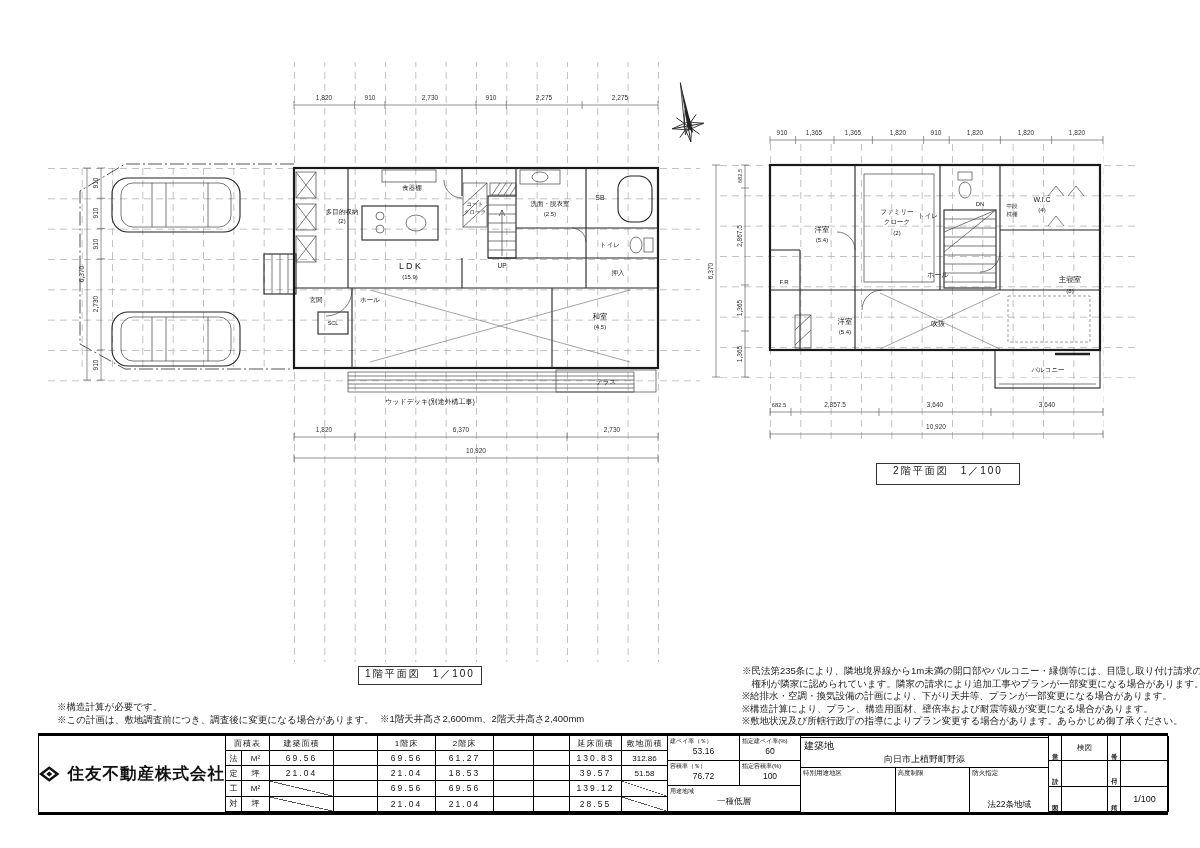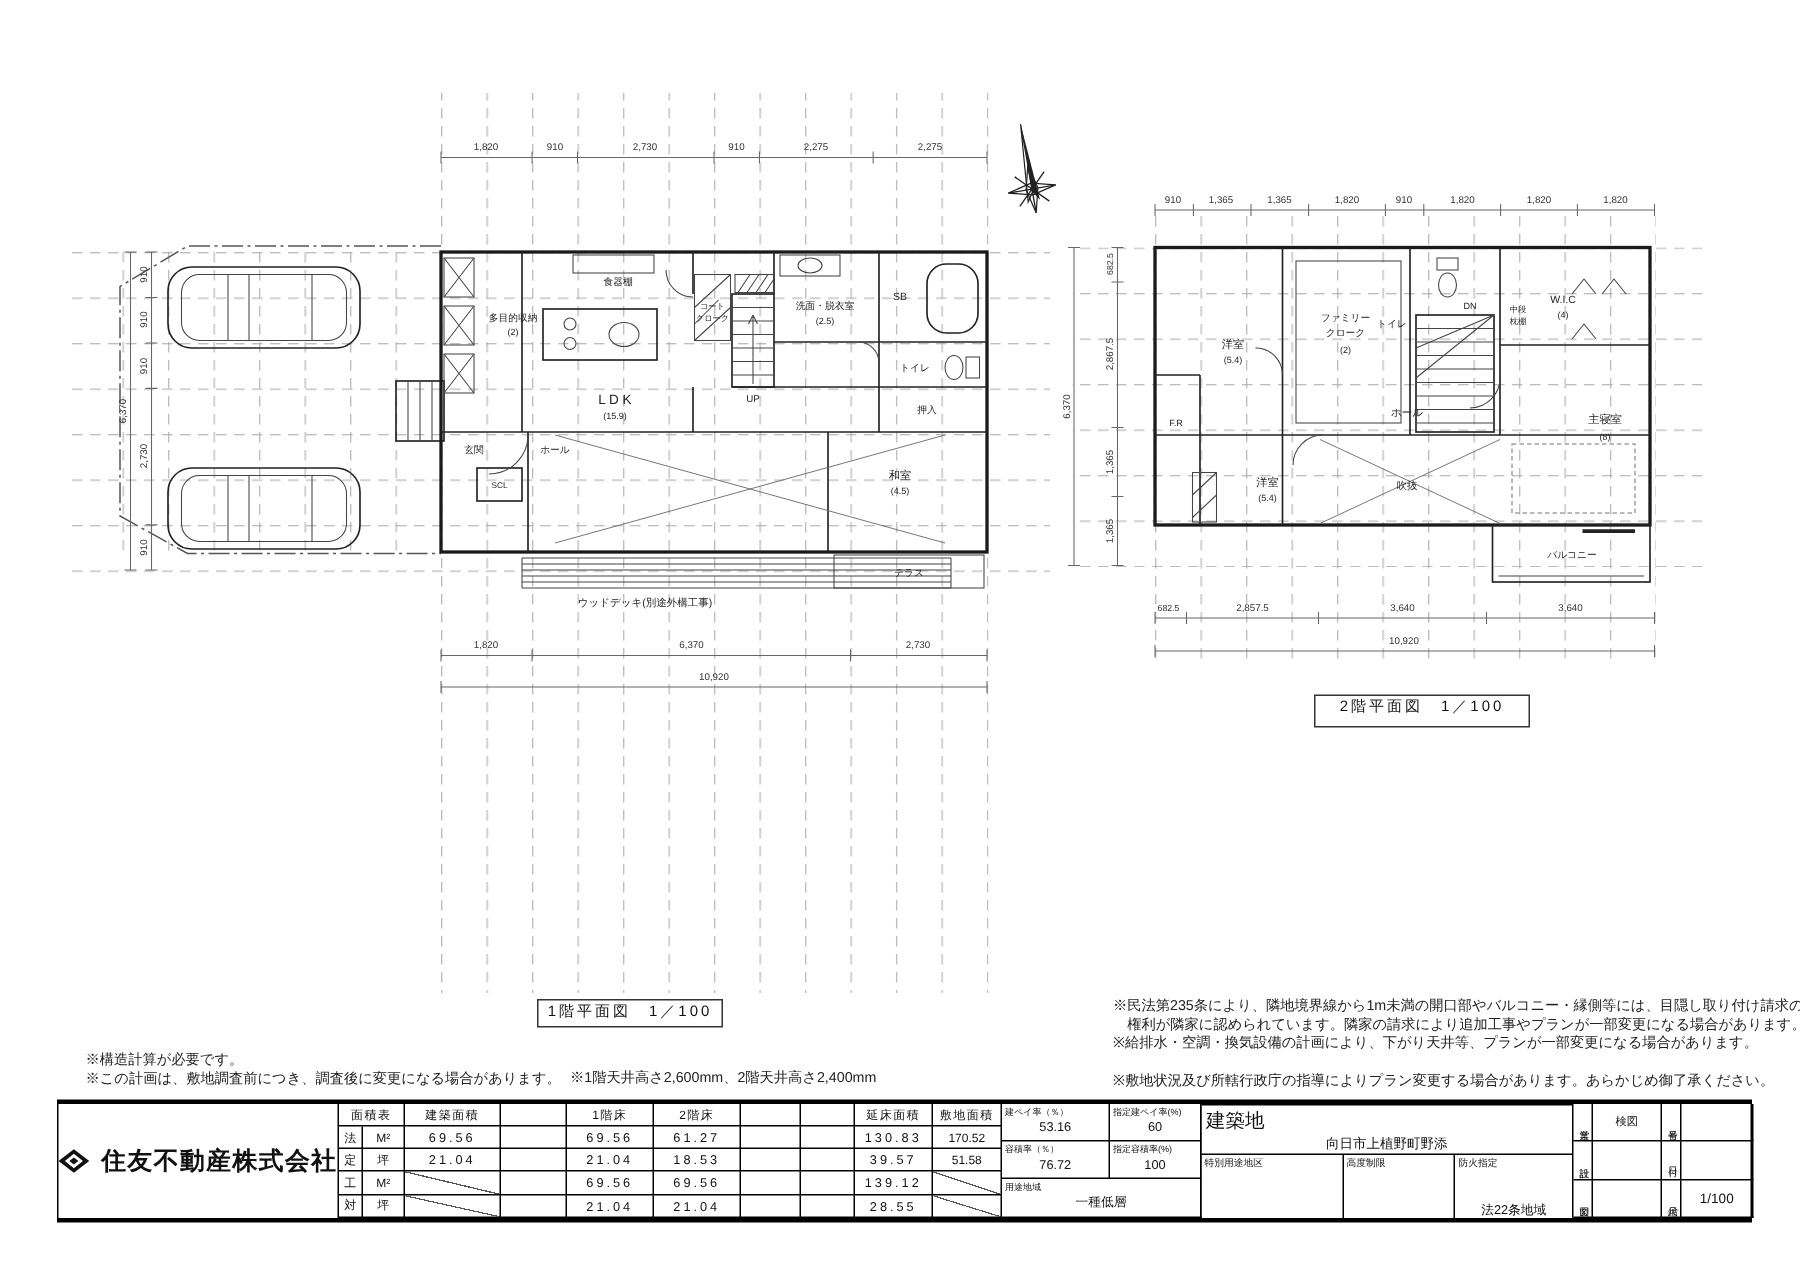--- a/index.html
+++ b/index.html
@@ -29,21 +29,21 @@
   .area .sp2{grid-column:span 2}
   .slash{background:linear-gradient(to top right,transparent 48%,#555 48%,#555 51%,transparent 51%)}
   .ratios{width:133px;border-right:1px solid #000;display:grid;grid-template-columns:72px 61px;grid-template-rows:25px 25px 26px}
   .ratios>div{border-right:1px solid #000;border-bottom:1px solid #000;padding:1px 2px;overflow:hidden}
   .ratios .rl{font-size:6px;display:block;white-space:nowrap}
   .ratios .rv{font-size:8.5px;text-align:center;display:block}
   .ratios .full{grid-column:1/3}
   .site{width:248px;border-right:1px solid #000;display:flex;flex-direction:column}
   .site .r1{height:20px;border-bottom:1px solid #000}
   .site .r2{height:33px;border-bottom:1px solid #000;padding:1px 3px}
-  .site .r2 .sl{font-size:13px;display:block}
+  .site .r2 .sl{font-size:10px;display:block}
   .site .r2 .sv{font-size:9px;text-align:center;display:block}
   .site .r3{flex:1;display:flex}
   .site .r3>div{padding:1px 2px;font-size:6.5px;overflow:hidden}
   .site .r3 .c1{width:95px;border-right:1px solid #000}
   .site .r3 .c2{width:75px;border-right:1px solid #000}
   .site .r3 .c3{width:78px}
   .site .r3 .sv{font-size:8.5px;text-align:center;display:block;margin-top:21px}
   .stamp{width:120px;display:grid;grid-template-columns:13px 46px 13px 48px;grid-template-rows:25.3px 25.3px 25.4px}
   .stamp>div{border-right:1px solid #000;border-bottom:1px solid #000;display:flex;align-items:center;justify-content:center;overflow:hidden}
   .stamp .vt{writing-mode:vertical-rl;text-orientation:upright;font-size:6.5px;line-height:1}
@@ -292,21 +292,21 @@
 
 <div class="caption" style="left:358px;top:666px;width:124px;height:19px">
   <span>1階平面図　1／100</span>
 </div>
 <div class="caption" style="left:876px;top:463px;width:144px;height:22px">
   <span>2階平面図　1／100</span>
 </div>
 
 <div class="notes" style="left:57px;top:701px"><span>※構造計算が必要です。</span><br><span>※この計画は、敷地調査前につき、調査後に変更になる場合があります。</span></div>
 <div class="notes" style="left:380px;top:713px"><span>※1階天井高さ2,600mm、2階天井高さ2,400mm</span></div>
-<div class="notes" style="left:742px;top:665px"><span>※民法第235条により、隣地境界線から1m未満の開口部やバルコニー・縁側等には、目隠し取り付け請求の</span><br><span>　権利が隣家に認められています。隣家の請求により追加工事やプランが一部変更になる場合があります。</span><br><span>※給排水・空調・換気設備の計画により、下がり天井等、プランが一部変更になる場合があります。</span><br><br><span>※敷地状況及び所轄行政庁の指導によりプラン変更する場合があります。あらかじめ御了承ください。</span></div>
+<div class="notes" style="left:742px;top:665px"><span>※民法第235条により、隣地境界線から1m未満の開口部やバルコニー・縁側等には、目隠し取り付け請求の</span><br><span>　権利が隣家に認められています。隣家の請求により追加工事やプランが一部変更になる場合があります。</span><br><span>※給排水・空調・換気設備の計画により、下がり天井等、プランが一部変更になる場合があります。</span><br><span>※構造計算により、プラン、構造用面材、壁倍率および耐震等級が変更になる場合があります。</span><br><span>※敷地状況及び所轄行政庁の指導によりプラン変更する場合があります。あらかじめ御了承ください。</span></div>
 
 <div class="tb">
   <div class="company">
     <svg width="34" height="26" viewBox="0 0 34 26">
       <polygon points="17,0 34,13 17,26 0,13" fill="#111"></polygon>
       <polygon points="17,5 27,13 17,21 7,13" fill="#fff"></polygon>
       <polygon points="17,9 22,13 17,17 12,13" fill="#111"></polygon>
     </svg>
     <span class="nm">住友不動産株式会社</span>
   </div>
@@ -324,21 +324,21 @@
 
     <div class="lb">法</div>
     <div class="lb">M²</div>
     <div>69.56</div>
     <div></div>
     <div>69.56</div>
     <div>61.27</div>
     <div></div>
     <div></div>
     <div>130.83</div>
-    <div style="letter-spacing:0;font-size:8px">170.52</div>
+    <div style="letter-spacing:0;font-size:8px">312.86</div>
 
     <div class="lb">定</div>
     <div class="lb">坪</div>
     <div>21.04</div>
     <div></div>
     <div>21.04</div>
     <div>18.53</div>
     <div></div>
     <div></div>
     <div>39.57</div>

